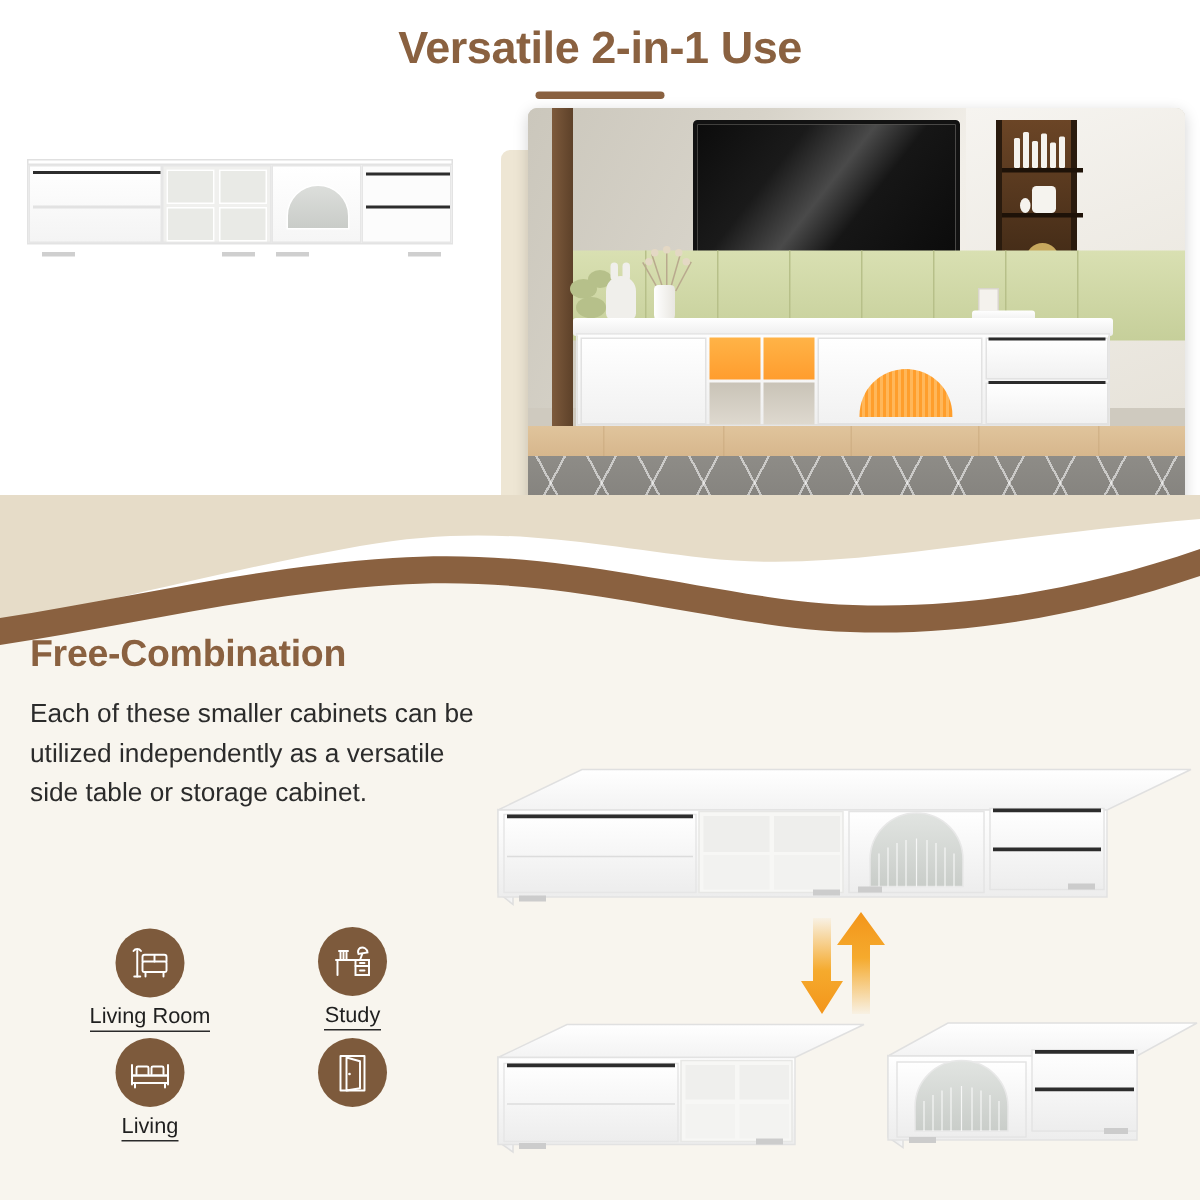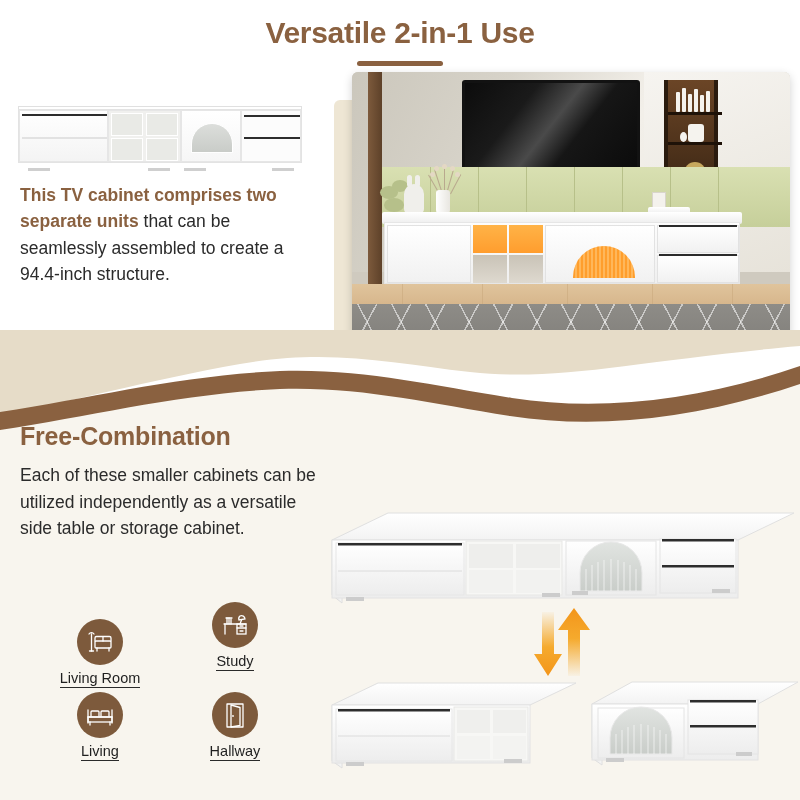--- a/index.html
+++ b/index.html
@@ -223,23 +223,20 @@
         <div class="fc-darkline" style="left:2px; top:4px;  width:56px;"></div>
         <div class="fc-darkline" style="left:2px; top:26px; width:56px;"></div>
       </div>
 
       <div class="fc-legs" style="left:10px;  width:22px;"></div>
       <div class="fc-legs" style="left:130px; width:22px;"></div>
       <div class="fc-legs" style="left:166px; width:22px;"></div>
       <div class="fc-legs" style="left:254px; width:22px;"></div>
     </div>
 
-    <div id="intro-text">
-      <span class="hl">This TV cabinet comprises two separate units</span><span> that can be seamlessly assembled to create a 94.4-inch structure.</span>
-    </div>
 
     <div id="photo-backing"></div>
     <div id="photo-frame">
       <div class="ph-wall"></div>
       <div class="ph-wall-right"></div>
       <div class="ph-pillar"></div>
 
       <div class="ph-tv"></div>
       <div class="ph-tv-stand"></div>
 
@@ -344,21 +341,21 @@
           <path d="M4.5 24 L8.5 24"></path>
           <rect x="10" y="14" width="16" height="7" rx="1"></rect>
           <path d="M10 14 L10 11 a1.5 1.5 0 0 1 1.5-1.5 L24.5 9.5 a1.5 1.5 0 0 1 1.5 1.5 L26 14"></path>
           <path d="M18 10 L18 14"></path>
           <path d="M12 21 L12 24 M24 21 L24 24"></path>
         </svg>
       </div>
       <div><span class="badge-label">Living Room</span></div>
     </div>
 
-    <div class="badge" style="left:135px; top:0px;">
+    <div class="badge" style="left:135px; top:16px;">
       <div class="badge-circle">
         <svg width="30" height="30" viewBox="0 0 30 30" fill="none" stroke="#ffffff" stroke-width="1.3" stroke-linecap="round">
           <path d="M4 14 L26 14"></path>
           <path d="M5 14 L5 24"></path>
           <rect x="17" y="14" width="9" height="10"></rect>
           <path d="M17 18 L26 18"></path>
           <path d="M20 16 L23 16 M20 21 L23 21"></path>
           <path d="M7 8 L7 14 M9 8 L9 14 M11 9 L11 14"></path>
           <path d="M6 8 L12 8"></path>
           <path d="M20 6 a3.5 3.5 0 0 1 5 3 L19 10 a3.5 3.5 0 0 1 1-4 Z"></path>
@@ -383,21 +380,20 @@
     </div>
 
     <div class="badge" style="left:135px; top:90px;">
       <div class="badge-circle">
         <svg width="30" height="30" viewBox="0 0 30 30" fill="none" stroke="#ffffff" stroke-width="1.3" stroke-linecap="round" stroke-linejoin="round">
           <rect x="7" y="4" width="16" height="23"></rect>
           <path d="M11 5 L20 7.5 L20 25.5 L11 27 Z"></path>
           <circle cx="13" cy="16" r="0.9" fill="#ffffff" stroke="none"></circle>
         </svg>
       </div>
-      <div><span class="badge-label">Hallway</span></div>
     </div>
   </div>
 
   <svg id="combo-unit" viewBox="0 0 470 130">
     <defs>
       <linearGradient id="topG" x1="0" y1="0" x2="0" y2="1">
         <stop offset="0%" stop-color="#ffffff"></stop>
           <stop offset="100%" stop-color="#f3f3f3"></stop>
       </linearGradient>
       <linearGradient id="faceG" x1="0" y1="0" x2="0" y2="1">

